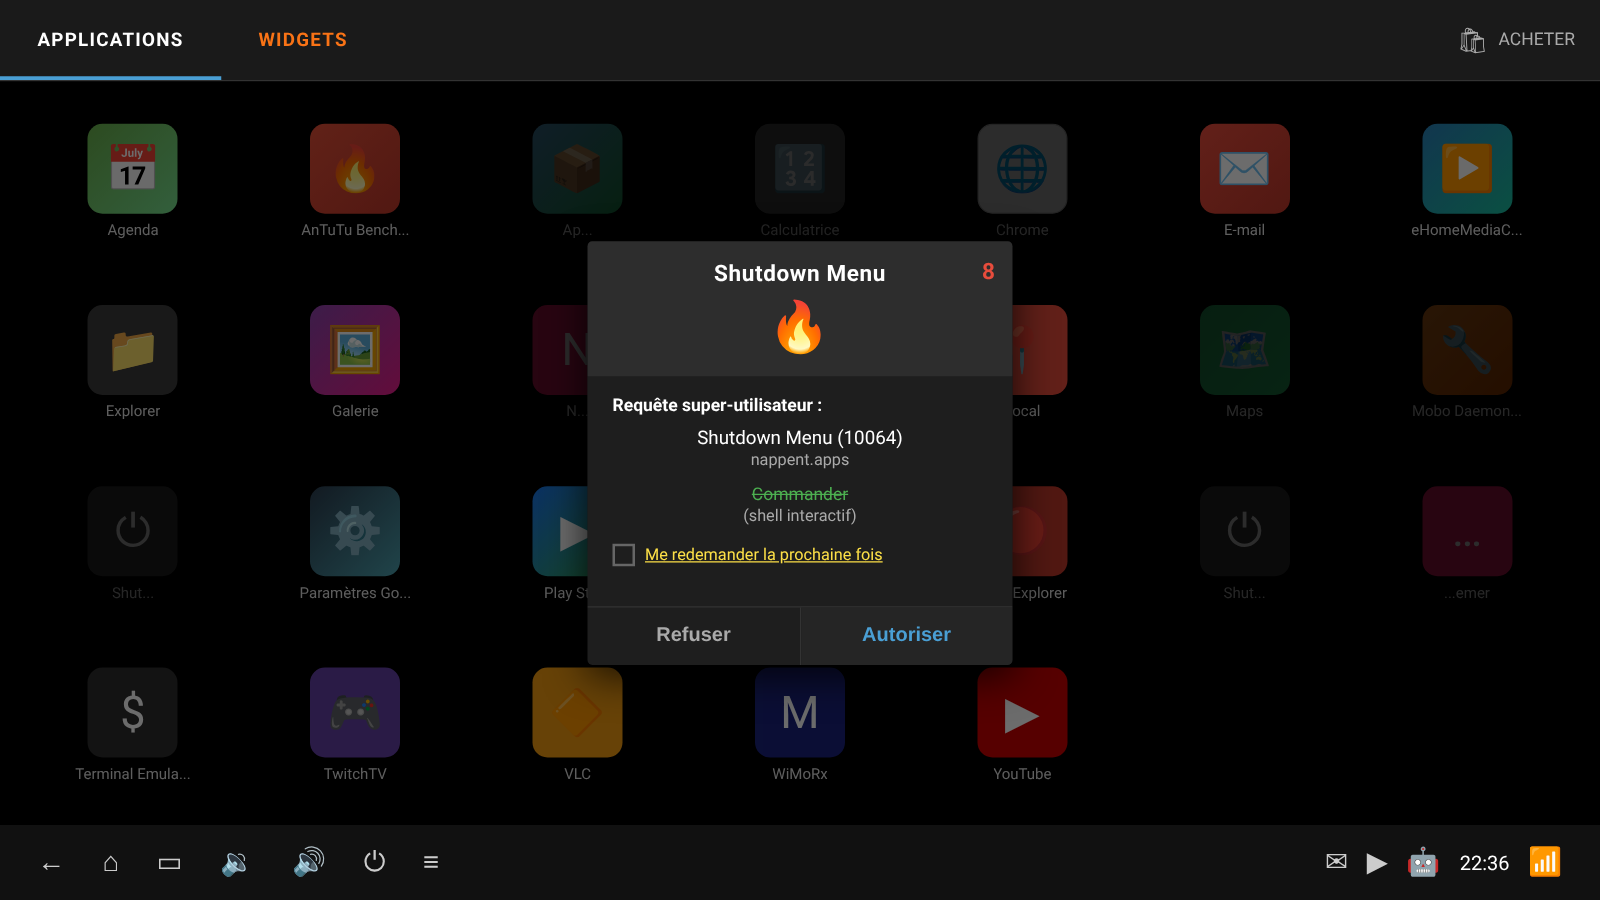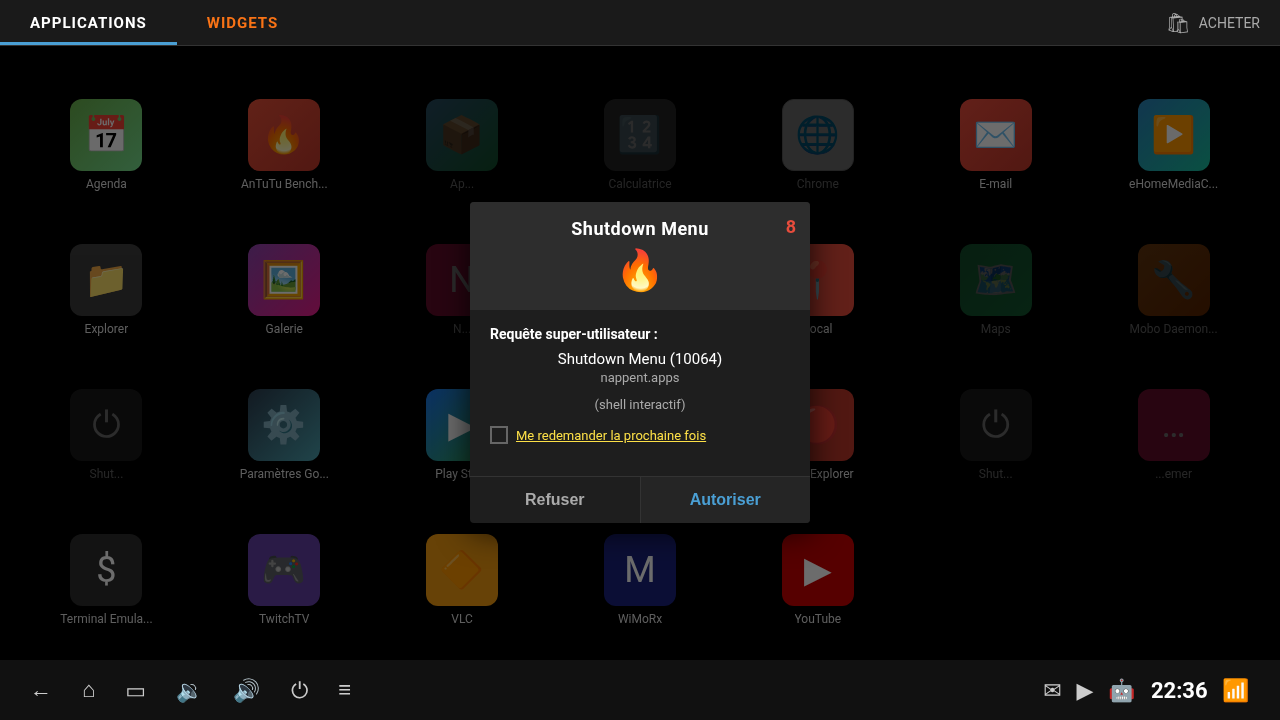--- a/index.html
+++ b/index.html
@@ -10,21 +10,21 @@
       font-family: 'Roboto', Arial, sans-serif;
       overflow: hidden;
       position: relative;
       color: #fff;
     }
 
     
     .top-bar {
       position: absolute;
       top: 0; left: 0; right: 0;
-      height: 46px;
+      height: 65px;
       background: #1a1a1a;
       display: flex;
       align-items: center;
       border-bottom: 1px solid #333;
     }
     .tab-item {
       height: 100%;
       display: flex;
       align-items: center;
       padding: 0 30px;
@@ -151,22 +151,22 @@
       align-items: center;
       font-size: 13px;
       color: #ddd;
     }
     .nav-icon {
       font-size: 22px;
       color: #ccc;
       cursor: pointer;
     }
     .time-display {
-      font-size: 22px;
-      font-weight: 700;
+      font-size: 16px;
+      font-weight: 400;
       color: #fff;
     }
 
     
     .overlay {
       position: absolute;
       top: 65px; left: 0; right: 0; bottom: 60px;
       background: rgba(0,0,0,0.5);
       display: flex;
       align-items: center;
@@ -486,20 +486,21 @@
     <div class="su-dialog-header">
       <div class="su-dialog-title">Shutdown Menu</div>
       <div class="su-icon">🔥</div>
       <div class="su-badge">8</div>
     </div>
     <div class="su-dialog-body">
       <div class="su-request-label">Requête super-utilisateur :</div>
       <div class="su-app-name">Shutdown Menu (10064)</div>
       <div class="su-package">nappent.apps</div>
       <div class="su-command-section">
+        <div class="su-command">Commander</div>
         <div class="su-command-detail">(shell interactif)</div>
       </div>
       <div class="su-checkbox-row">
         <div class="su-checkbox"></div>
         <span class="su-checkbox-label">Me redemander la prochaine fois</span>
       </div>
     </div>
     <div class="su-button-row">
       <button class="su-btn su-btn-deny">Refuser</button>
       <button class="su-btn su-btn-allow">Autoriser</button>

